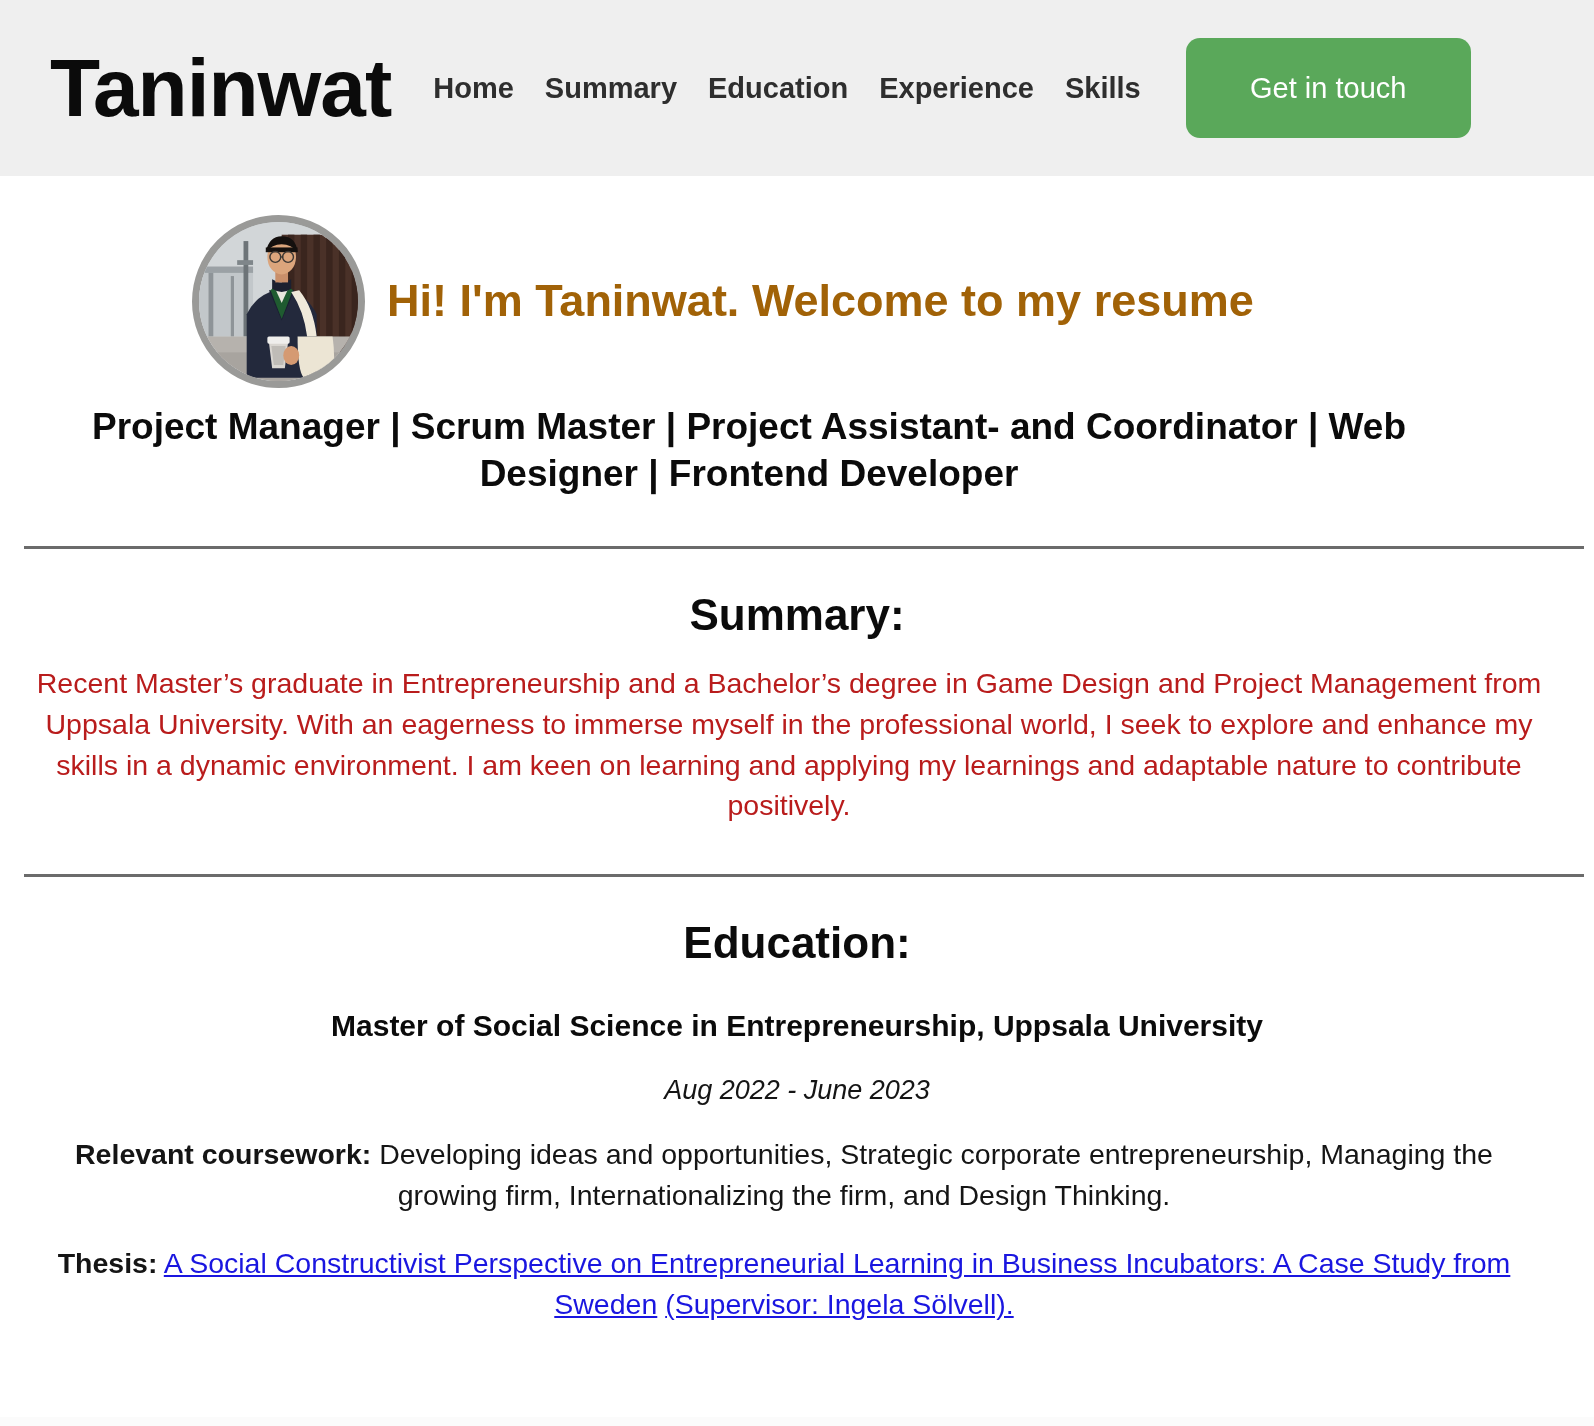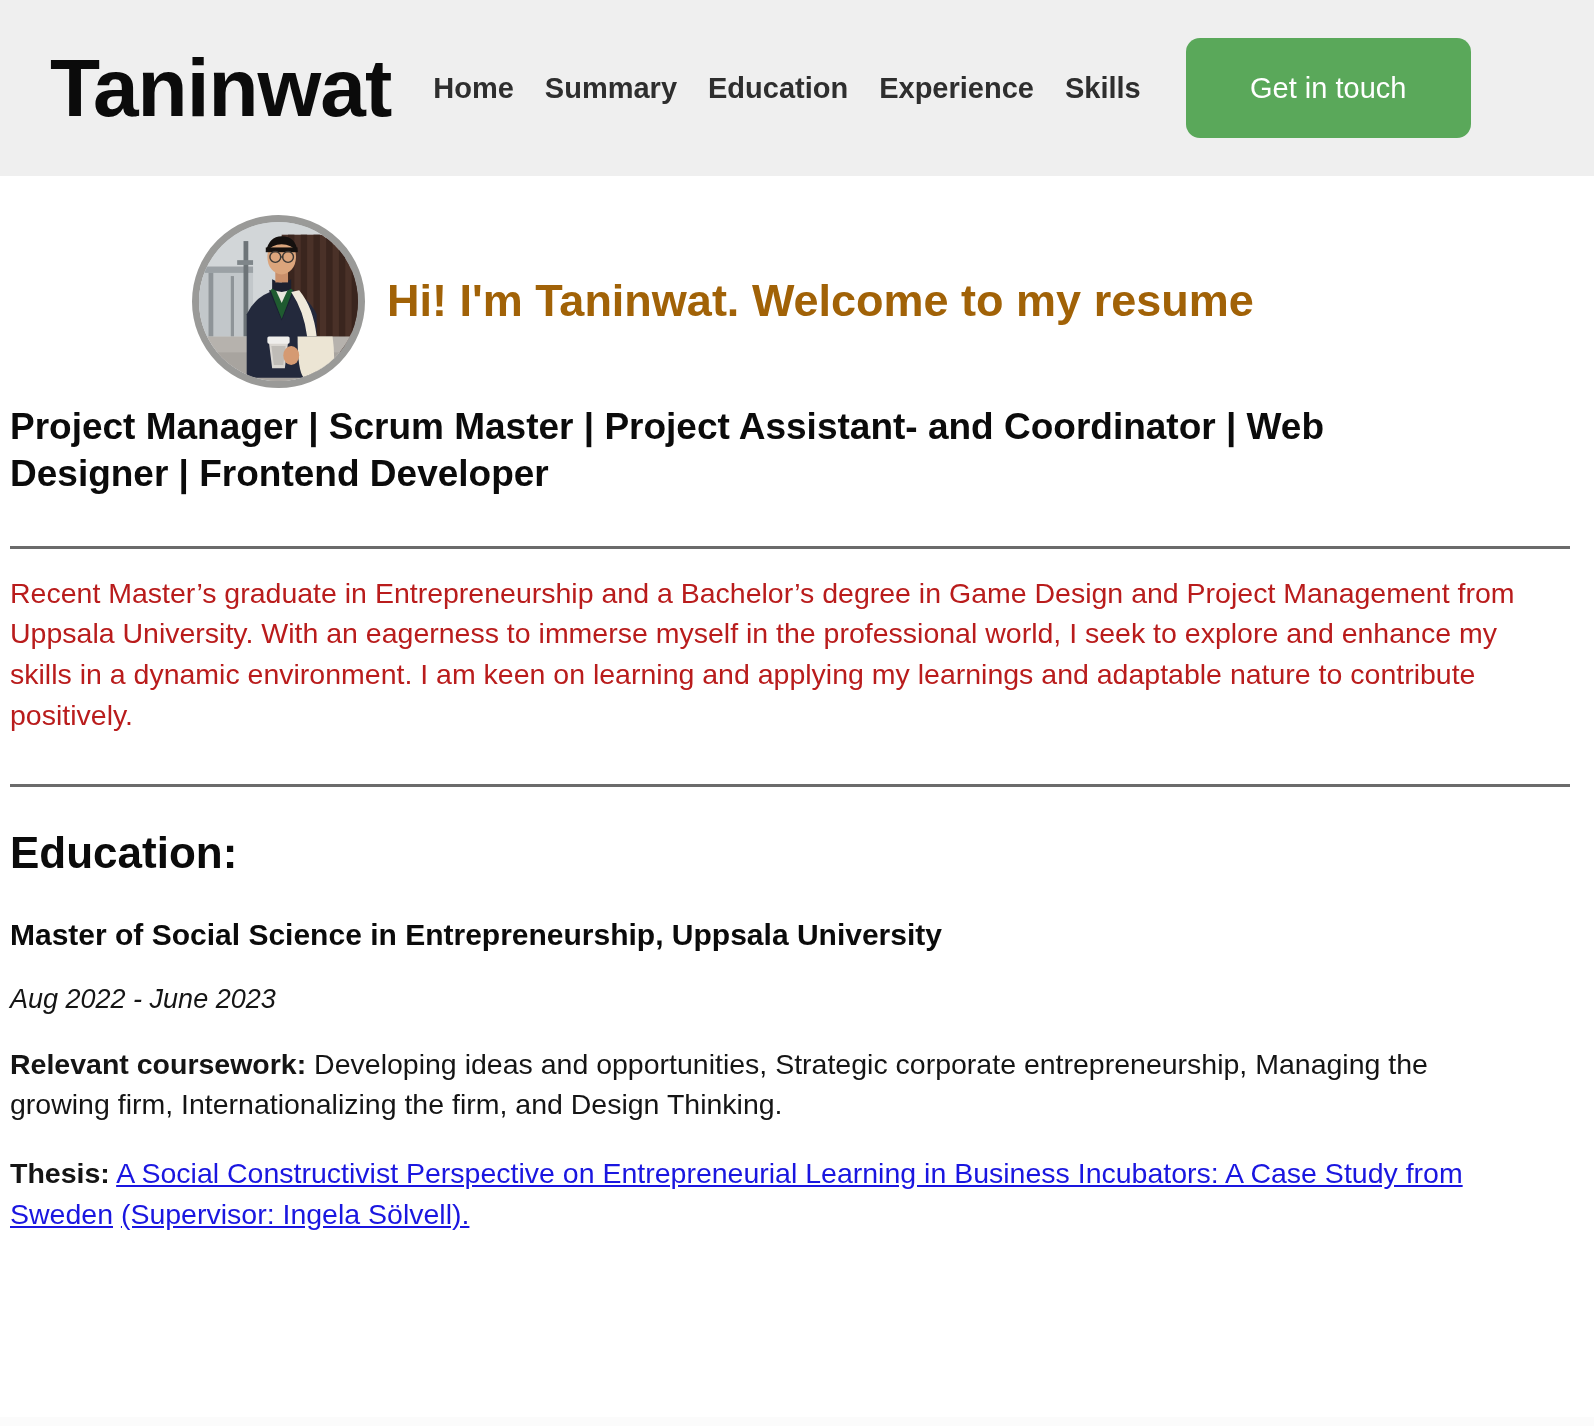--- a/index.html
+++ b/index.html
@@ -93,21 +93,21 @@
   .hero-title {
     font-size: 45px;
     font-weight: 700;
     line-height: 1.1;
     margin-left: 22px;
     white-space: nowrap;
     color: #a16207;
   }
 
   
-  .content { padding: 0 10px; }
+  .content { padding: 0 24px; text-align: center; }
 
   .role-line {
     font-size: 37px;
     font-weight: 700;
     line-height: 1.28;
     color: #0b0b0b;
     margin-top: 12px;
     max-width: 1450px;
   }
 
@@ -254,20 +254,21 @@
   <h1 class="hero-title">Hi! I'm Taninwat. Welcome to my resume</h1>
 </section>
 
 <main class="content">
 
   <h2 class="role-line">Project Manager | Scrum Master | Project Assistant- and Coordinator | Web Designer | Frontend Developer</h2>
 
   <hr class="rule">
 
   <section>
+    <h2 class="section-heading">Summary:</h2>
     <p class="body-text">Recent Master’s graduate in Entrepreneurship and a Bachelor’s degree in Game Design and Project Management from Uppsala University. With an eagerness to immerse myself in the professional world, I seek to explore and enhance my skills in a dynamic environment. I am keen on learning and applying my learnings and adaptable nature to contribute positively.</p>
   </section>
 
   <hr class="rule">
 
   <section>
     <h2 class="section-heading">Education:</h2>
 
     <div>
       <h3 class="edu-degree">Master of Social Science in Entrepreneurship, Uppsala University</h3>

